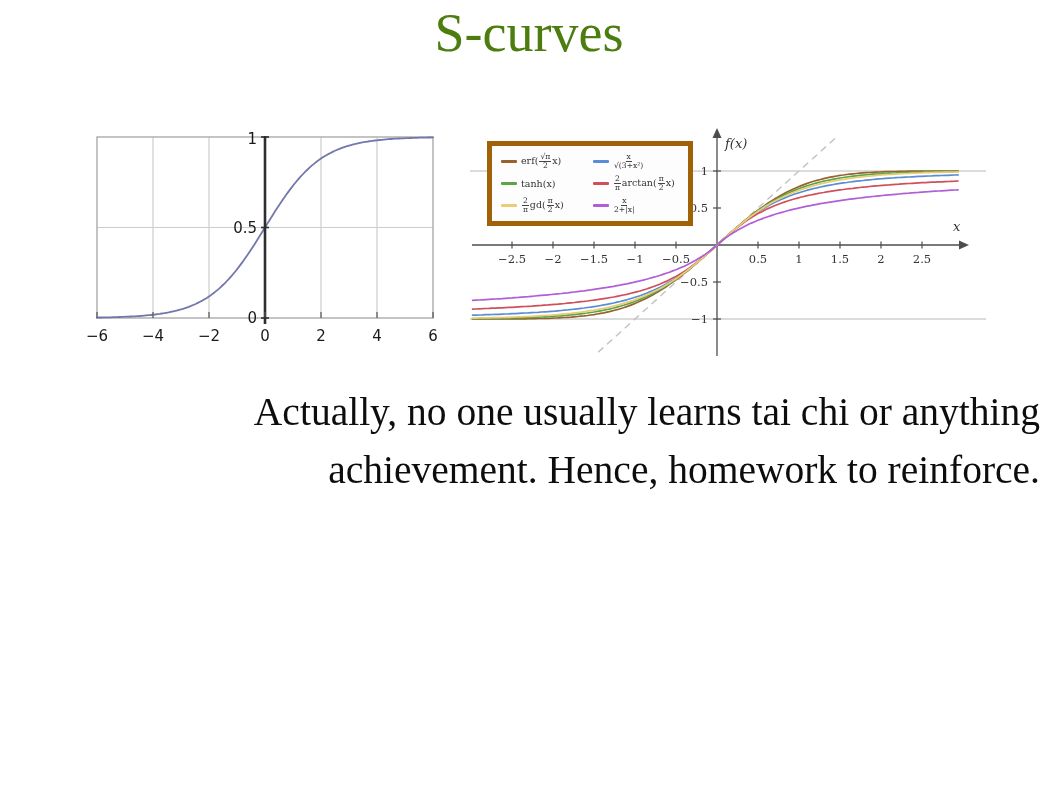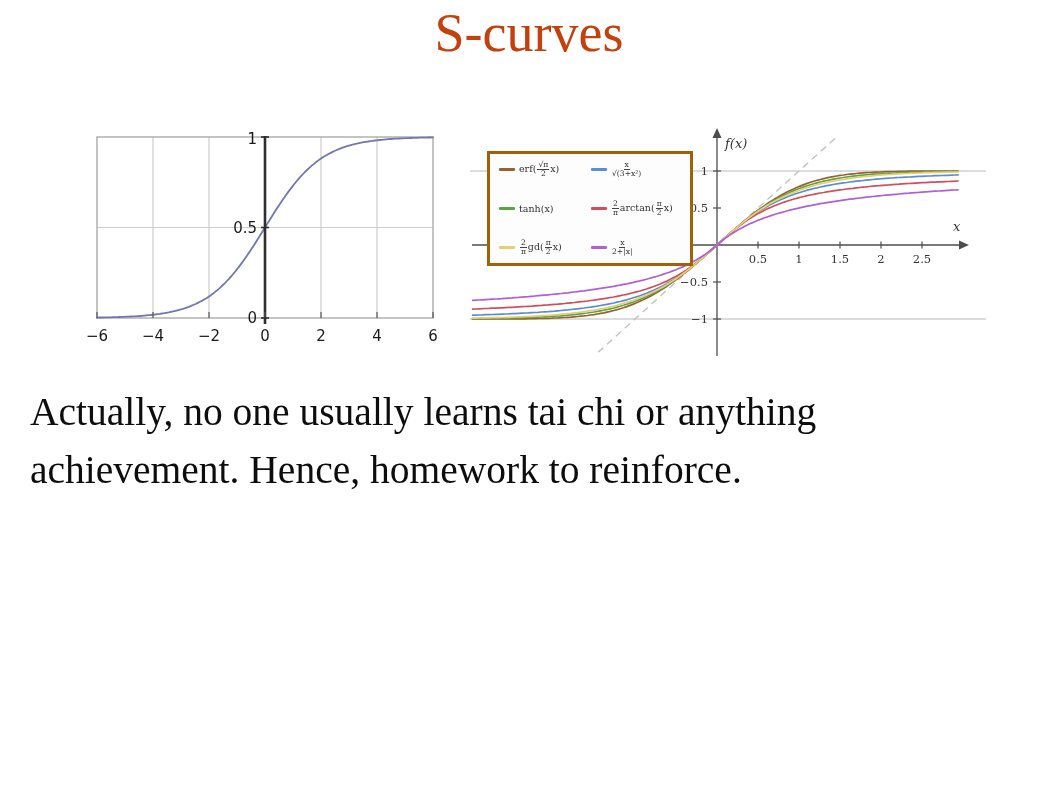--- a/index.html
+++ b/index.html
@@ -2,43 +2,43 @@
 <html><head>
 <meta charset="utf-8">
 <style>
   html,body{margin:0;padding:0;background:#e8e8e8;}
   .slide{
     position:relative;width:1058px;height:793px;background:#ffffff;
     overflow:hidden;font-family:"Liberation Serif",serif;color:#111;
   }
   .slide-title{
     position:absolute;top:2px;left:0;width:100%;text-align:center;
-    font-size:54px;font-weight:normal;margin:0;letter-spacing:0px;color:#c2410c;
+    font-size:54px;font-weight:normal;margin:0;letter-spacing:0px;color:#4d7c0f;
   }
   .chart{position:absolute;background:#ffffff;}
   #chart-left{left:70px;top:110px;width:392px;height:258px;}
   #chart-right{left:470px;top:116px;width:516px;height:262px;}
   svg{display:block}
   svg text{font-family:"DejaVu Sans",sans-serif;}
   .cm text{font-family:"DejaVu Serif",serif;}
   .legend{
-    position:absolute;left:17px;top:35px;width:206px;
-    background:#fdfdfd;border:3px solid #a16207;
+    position:absolute;left:17px;top:25px;width:206px;
+    background:#fdfdfd;border:5px solid #a16207;
     display:grid;grid-template-columns:92px 1fr;
-    padding:7px 6px 7px 9px;row-gap:22px;align-items:center;
+    padding:7px 6px 7px 9px;row-gap:5px;align-items:center;
     font-family:"DejaVu Serif",serif;font-size:9.5px;color:#333;
     box-sizing:border-box;
   }
   .lg-entry{display:flex;align-items:center;white-space:nowrap;}
   .swatch{display:inline-block;width:16px;height:2.6px;border-radius:1px;margin-right:4px;flex:none;}
   .fr{display:inline-flex;flex-direction:column;align-items:center;line-height:1.05;font-size:7.6px;margin:0 1px;vertical-align:middle;}
   .fr .n{border-bottom:0.7px solid #444;padding:0 1px;}
   .body-text{
     position:absolute;left:30px;top:384px;width:1010px;
-    font-size:39.5px;line-height:57.5px;color:#0d0d0d;
+    font-size:39.5px;line-height:57.5px;color:#0d0d0d;text-align:right;
   }
   .body-line{white-space:nowrap;}
 </style>
 </head>
 <body>
 
 <div class="slide">
 
   <h1 class="slide-title">S-curves</h1>
 

